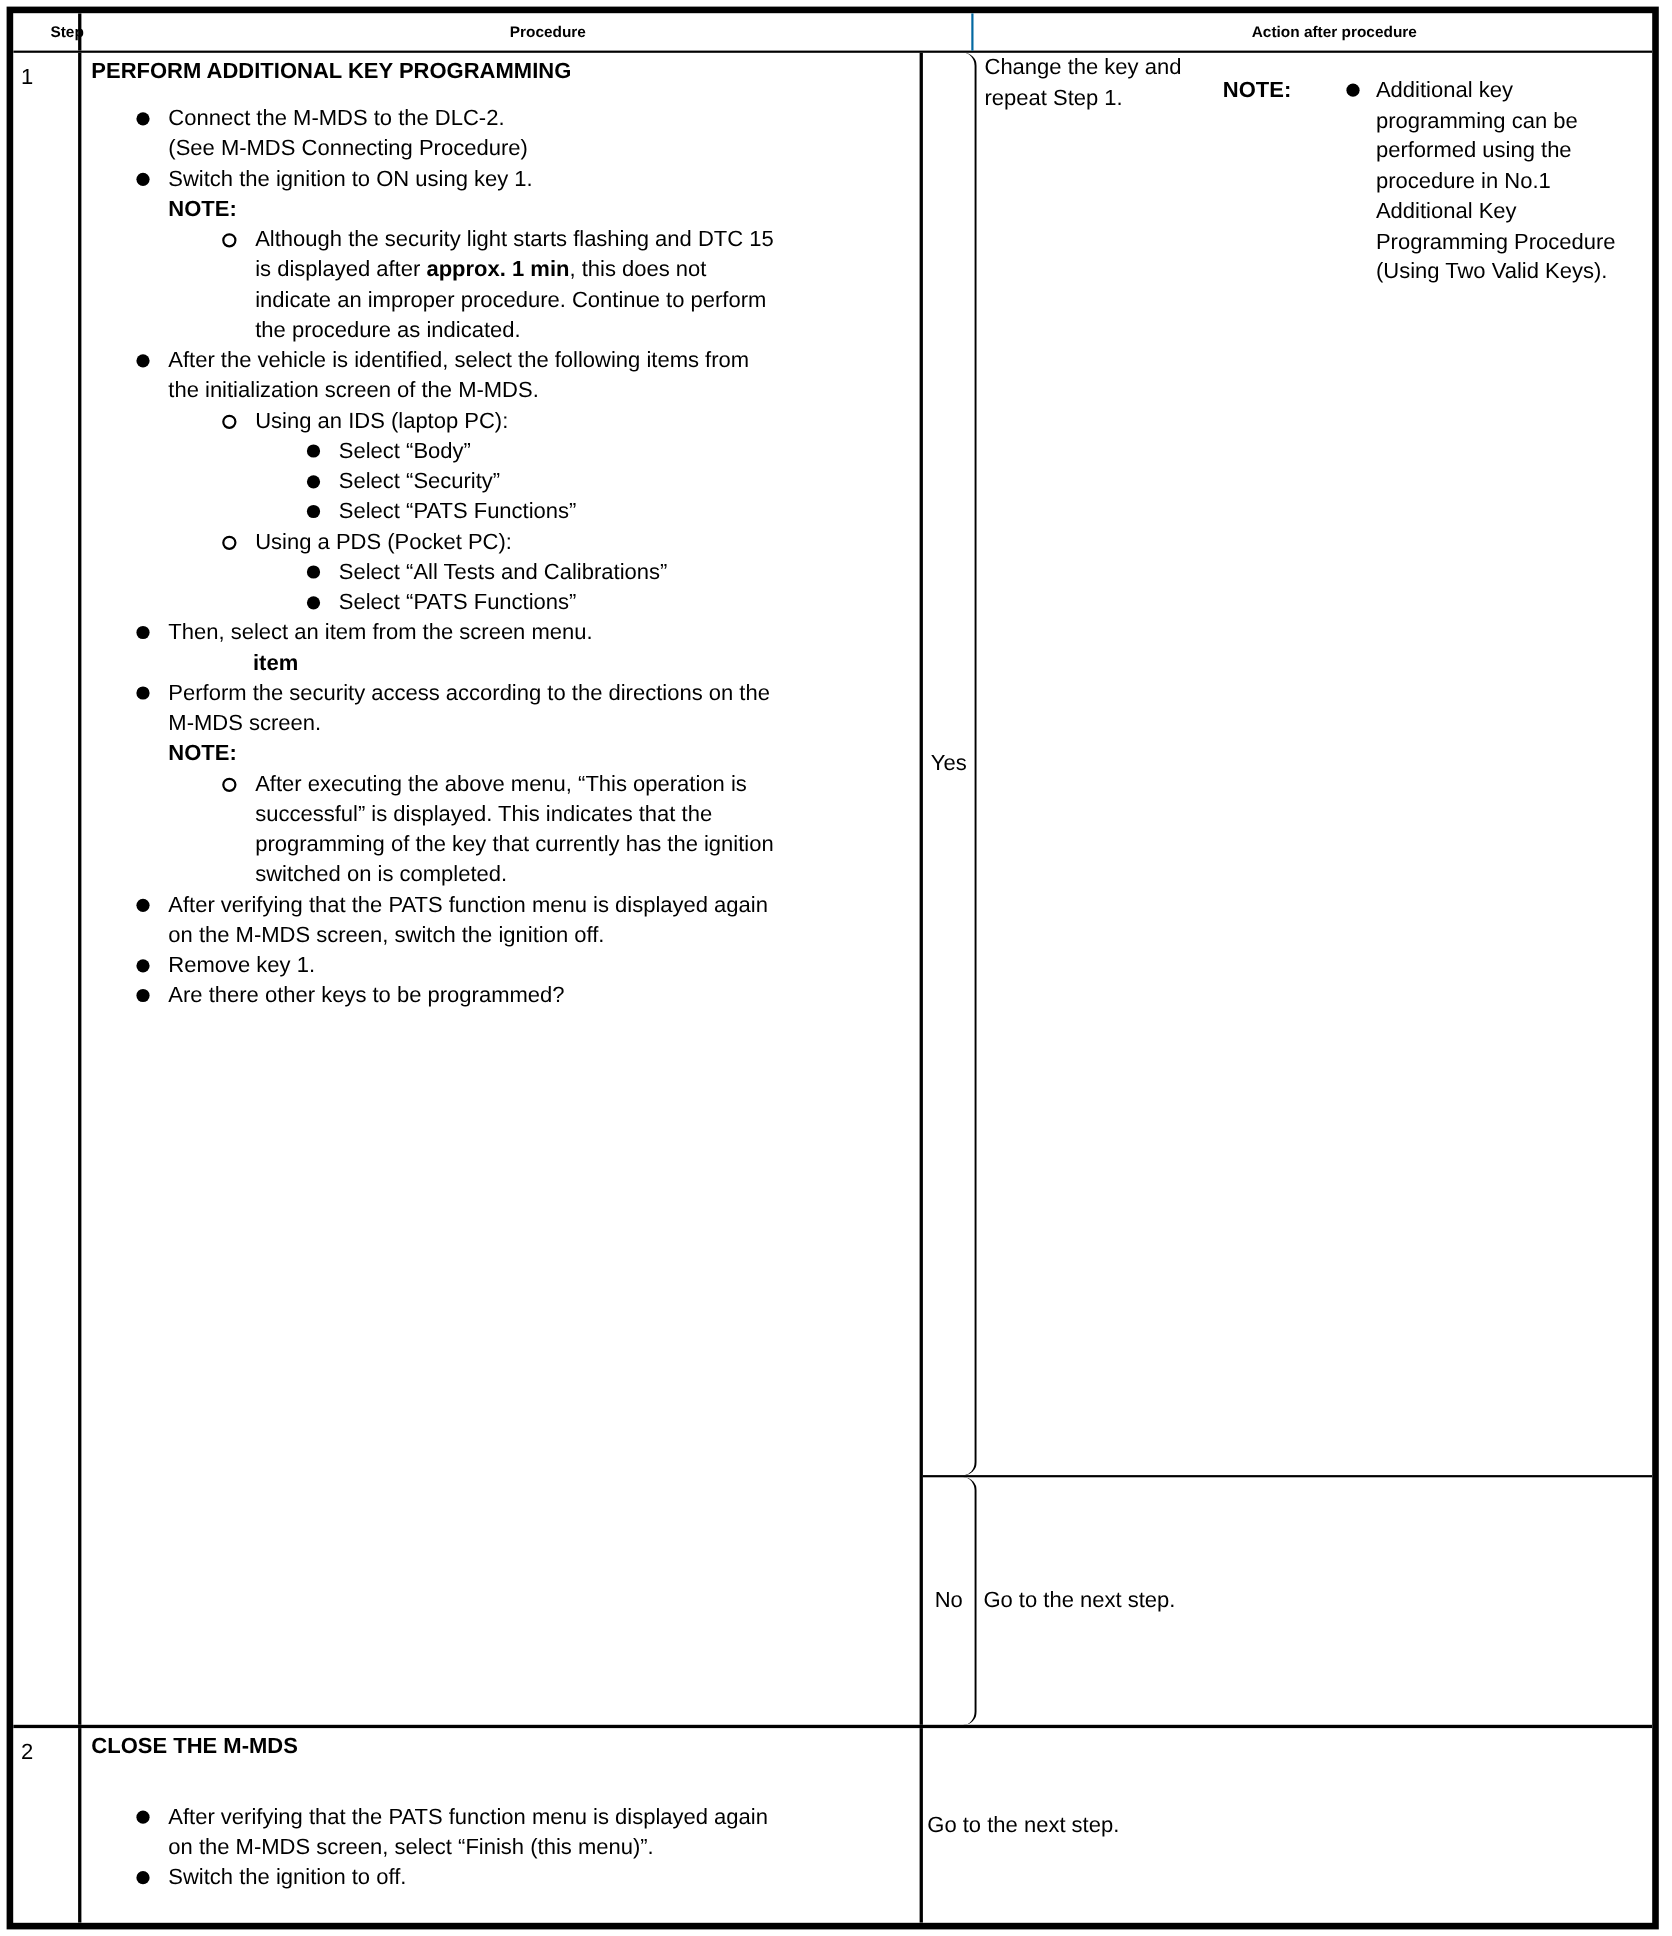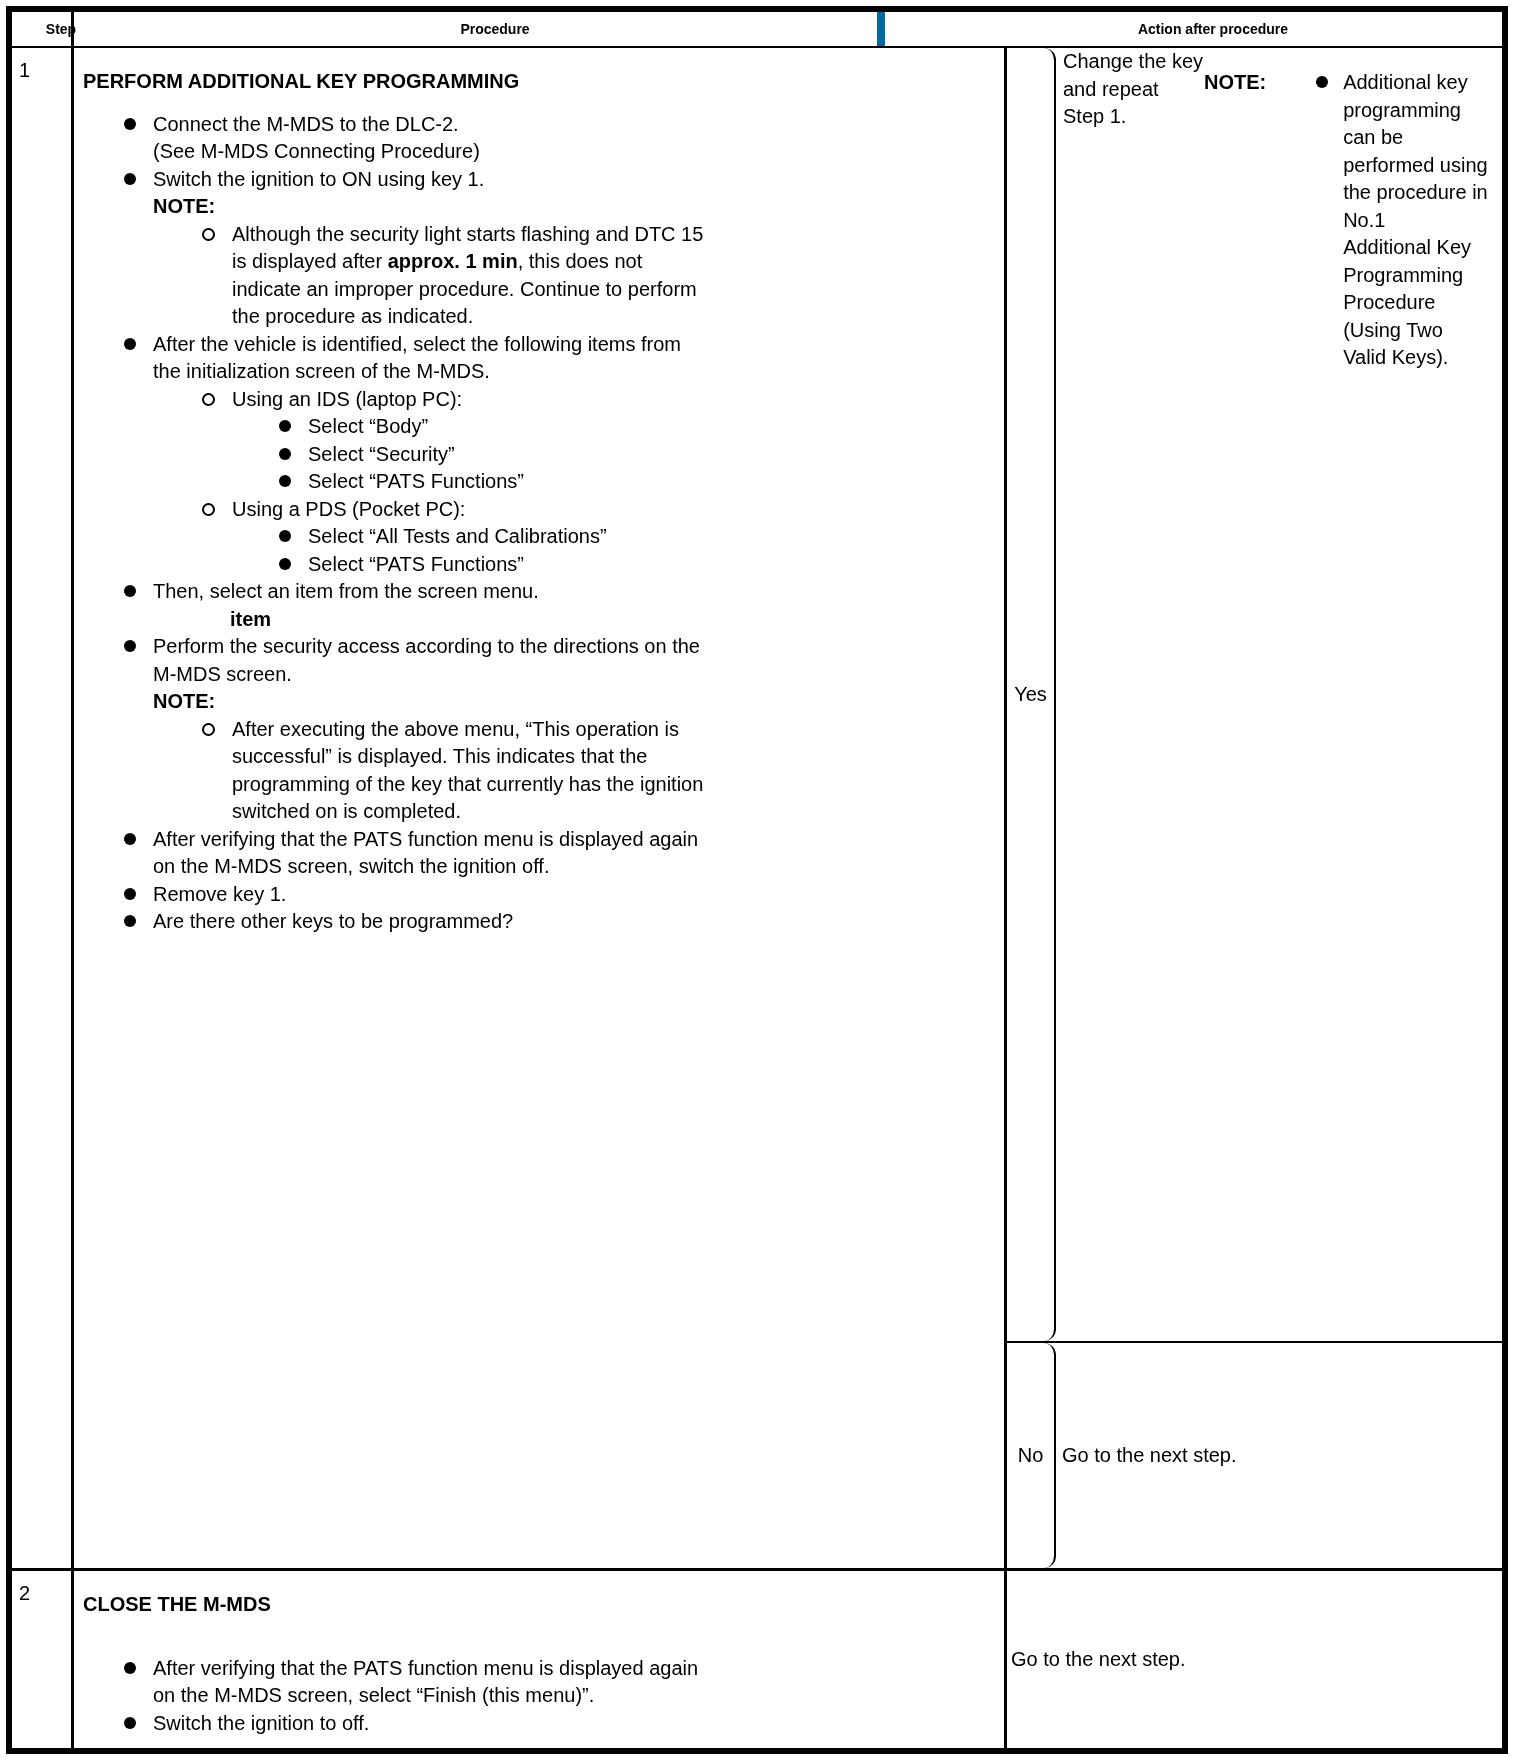--- a/index.html
+++ b/index.html
@@ -18,33 +18,33 @@
     display: flex; flex-direction: column;
     overflow: hidden;
   }
   
   .hrow { display: flex; height: 36px; flex: none; border-bottom: 2px solid #000; }
   .hcell {
     display: flex; align-items: center; justify-content: center;
     font-weight: bold; font-size: 14px; padding-left: 39px;
   }
   .col-step  { width: 62px;  flex: none; border-right: 3px solid #000; }
-  .col-proc  { width: 811px; flex: none; border-right: 8px solid #0369a1; }
+  .col-proc  { width: 811px; flex: none; border-right: 2px solid #0369a1; }
   .col-act   { flex: 1; }
   
   .row1 { display: flex; height: 1523px; flex: none; border-bottom: 3px solid #000; }
   .row2 { display: flex; flex: 1; }
   .step-cell {
     width: 62px; flex: none; border-right: 3px solid #000;
     font-size: 20px; padding: 11px 0 0 7px;
   }
   .proc-cell {
-    width: 933px; flex: none; border-right: 3px solid #000;
+    width: 765px; flex: none; border-right: 3px solid #000;
     font-size: 20px; line-height: 27.5px;
-    padding: 20px 10px 0 9px;
+    padding: 4px 10px 0 9px;
   }
   .act-cell { flex: 1; display: flex; flex-direction: column; font-size: 20px; line-height: 27.5px; }
   
   .p-title { font-weight: bold; }
   .p-item { display: flex; }
   .p-item.mt-s { margin-top: 15px; }
   .p-item.mt-l { margin-top: 36px; }
   .ind1 { margin-left: 41px; }
   .ind2 { margin-left: 119px; }
   .ind3 { margin-left: 196px; }

